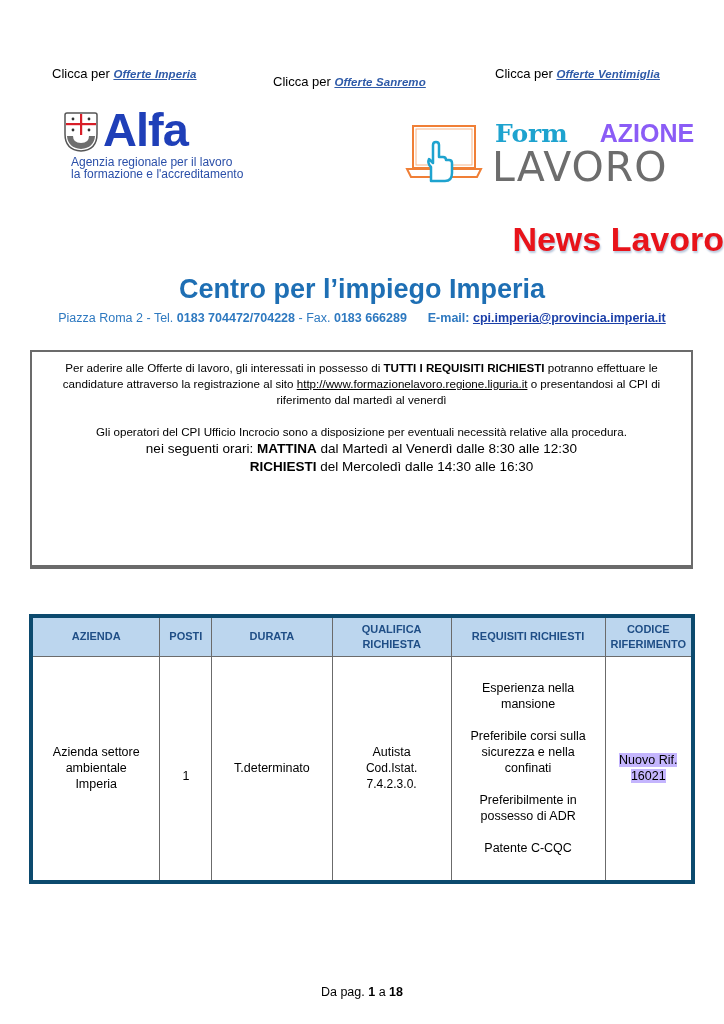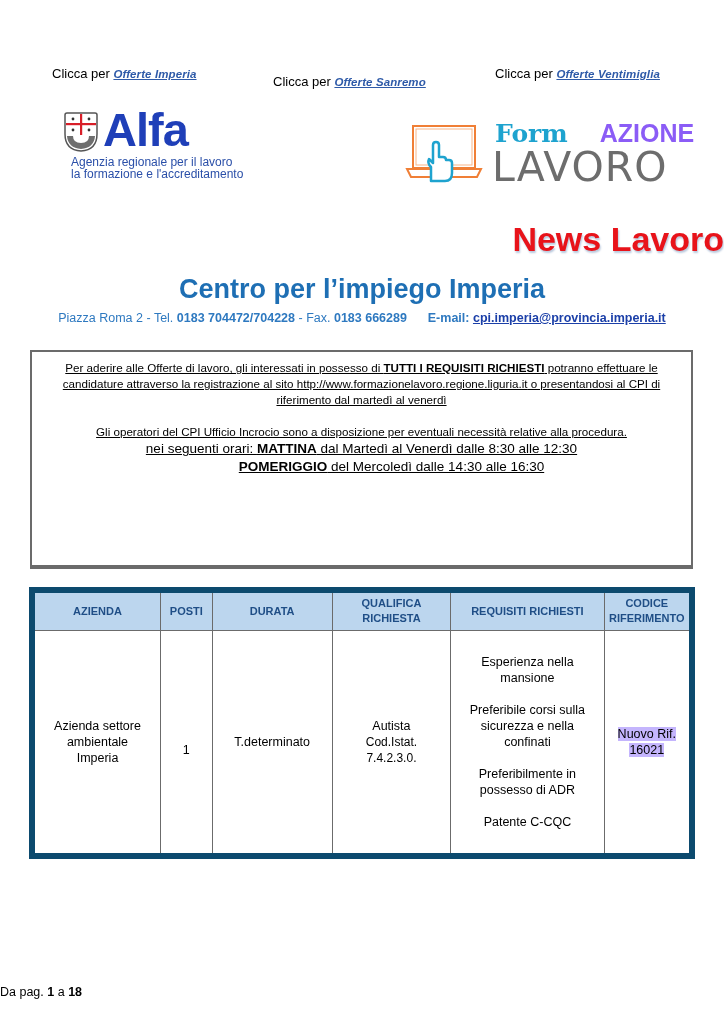--- a/index.html
+++ b/index.html
@@ -27,36 +27,36 @@
   .fl-form .f2 { color: #8b5cf6; font-family: "Liberation Sans", sans-serif; margin-left: 32px; }
   .fl-lavoro { position: absolute; left: 92px; top: 28px; font-size: 41px; color: #6d6d6d; letter-spacing: 1px; font-family: "DejaVu Sans", sans-serif; font-weight: normal; white-space: nowrap; }
 
   .news-title { position: absolute; top: 220px; left: 0; width: 724px; text-align: right; font-size: 34px; font-weight: bold; color: #e8131a; text-shadow: 1px 2px 2px #b9c9dd; }
   .centro-title { position: absolute; top: 274px; left: 0; width: 724px; text-align: center; font-size: 27px; font-weight: bold; color: #1e6fb4; }
   .contact-line { position: absolute; top: 311px; left: 0; width: 724px; text-align: center; font-size: 12.5px; color: #2e79c0; white-space: nowrap; }
   .contact-line b { font-weight: bold; }
   .contact-line a { color: #1b3fa8; font-weight: bold; text-decoration: underline; margin-top: 36px; }
 
   .info-box { position: absolute; left: 30px; top: 350px; width: 663px; border: 2px solid #6b6b6b; }
-  .info-main { padding: 8px 6px 0 6px; height: 215px; border-bottom: 2px solid #6b6b6b; text-align: center; font-size: 11.6px; line-height: 16px; text-decoration: underline; }
+  .info-main { padding: 8px 6px 0 6px; height: 215px; border-bottom: 2px solid #6b6b6b; text-align: center; font-size: 11.6px; line-height: 16px; }
   .info-main p { margin: 0; }
   .info-main .p2 { margin-top: 16px; }
   .orari1 { margin-top: 14px; font-size: 13.5px; line-height: 18px; }
   .orari2 { margin-top: 8px; font-size: 13.5px; line-height: 18px; padding-left: 60px; }
   .info-main a { color: #000; text-decoration: underline; }
   .update { height: 40px; line-height: 38px; text-align: center; font-size: 14.5px; font-weight: bold; color: #e8131a; }
 
-  table.jobs { position: absolute; left: 29px; top: 587px; width: 666px; border-collapse: collapse; border: 6px solid #0c4a6e; }
+  table.jobs { position: absolute; left: 29px; top: 614px; width: 666px; border-collapse: collapse; border: 4px solid #0c4a6e; }
   table.jobs th { background: #bcd6ee; color: #1f4e86; font-weight: bold; font-size: 11px; line-height: 15px; height: 40px; border: 1px solid #6b6b6b; text-align: center; vertical-align: middle; padding: 2px; }
   table.jobs td { border: 1px solid #6b6b6b; font-size: 12.5px; line-height: 16px; text-align: center; vertical-align: middle; height: 226px; padding: 4px; }
   td.req div { margin: 0; }
   td.req .gap { height: 16px; }
   .hl { background: #c4b5fd; }
 
-  .footer { position: absolute; top: 985px; left: 0; width: 724px; text-align: left; font-size: 12.5px; color: #000; }
+  .footer { position: absolute; top: 985px; left: 0; width: 724px; text-align: center; font-size: 12.5px; color: #000; }
   .footer b { font-weight: bold; }
 </style>
 </head>
 <body>
 
 <div class="links-row">
   <div class="link-group lg1">
     <span>Clicca per</span>
     <a>Offerte Imperia</a>
   </div>
@@ -110,21 +110,21 @@
   &nbsp;&nbsp;&nbsp;&nbsp;
   <b>E-mail:</b>
   <a>cpi.imperia@provincia.imperia.it</a>
 </div>
 
 <div class="info-box">
   <div class="info-main">
     <p><span>Per aderire alle Offerte di lavoro, gli interessati in possesso di </span><b>TUTTI I REQUISITI RICHIESTI</b><span> potranno effettuare le candidature attraverso la registrazione al sito  </span><a>http://www.formazionelavoro.regione.liguria.it</a><span> o presentandosi al CPI di riferimento dal martedì al venerdì</span></p>
     <p class="p2">Gli operatori del CPI Ufficio Incrocio sono a disposizione per eventuali necessità relative alla procedura.</p>
     <p class="orari1"><span>nei seguenti orari: </span><b>MATTINA</b><span> dal Martedì al Venerdì dalle 8:30 alle 12:30</span></p>
-    <p class="orari2"><b>POMERIGGIO</b><span> del Mercoledì dalle 14:30 alle 16:30</span></p>
+    <p class="orari2"><b>RICHIESTI</b><span> del Mercoledì dalle 14:30 alle 16:30</span></p>
   </div>
 </div>
 
 <table class="jobs">
   <colgroup>
     <col style="width:130px">
       <col style="width:52px">
       <col style="width:121px">
       <col style="width:120px">
       <col style="width:155px">

